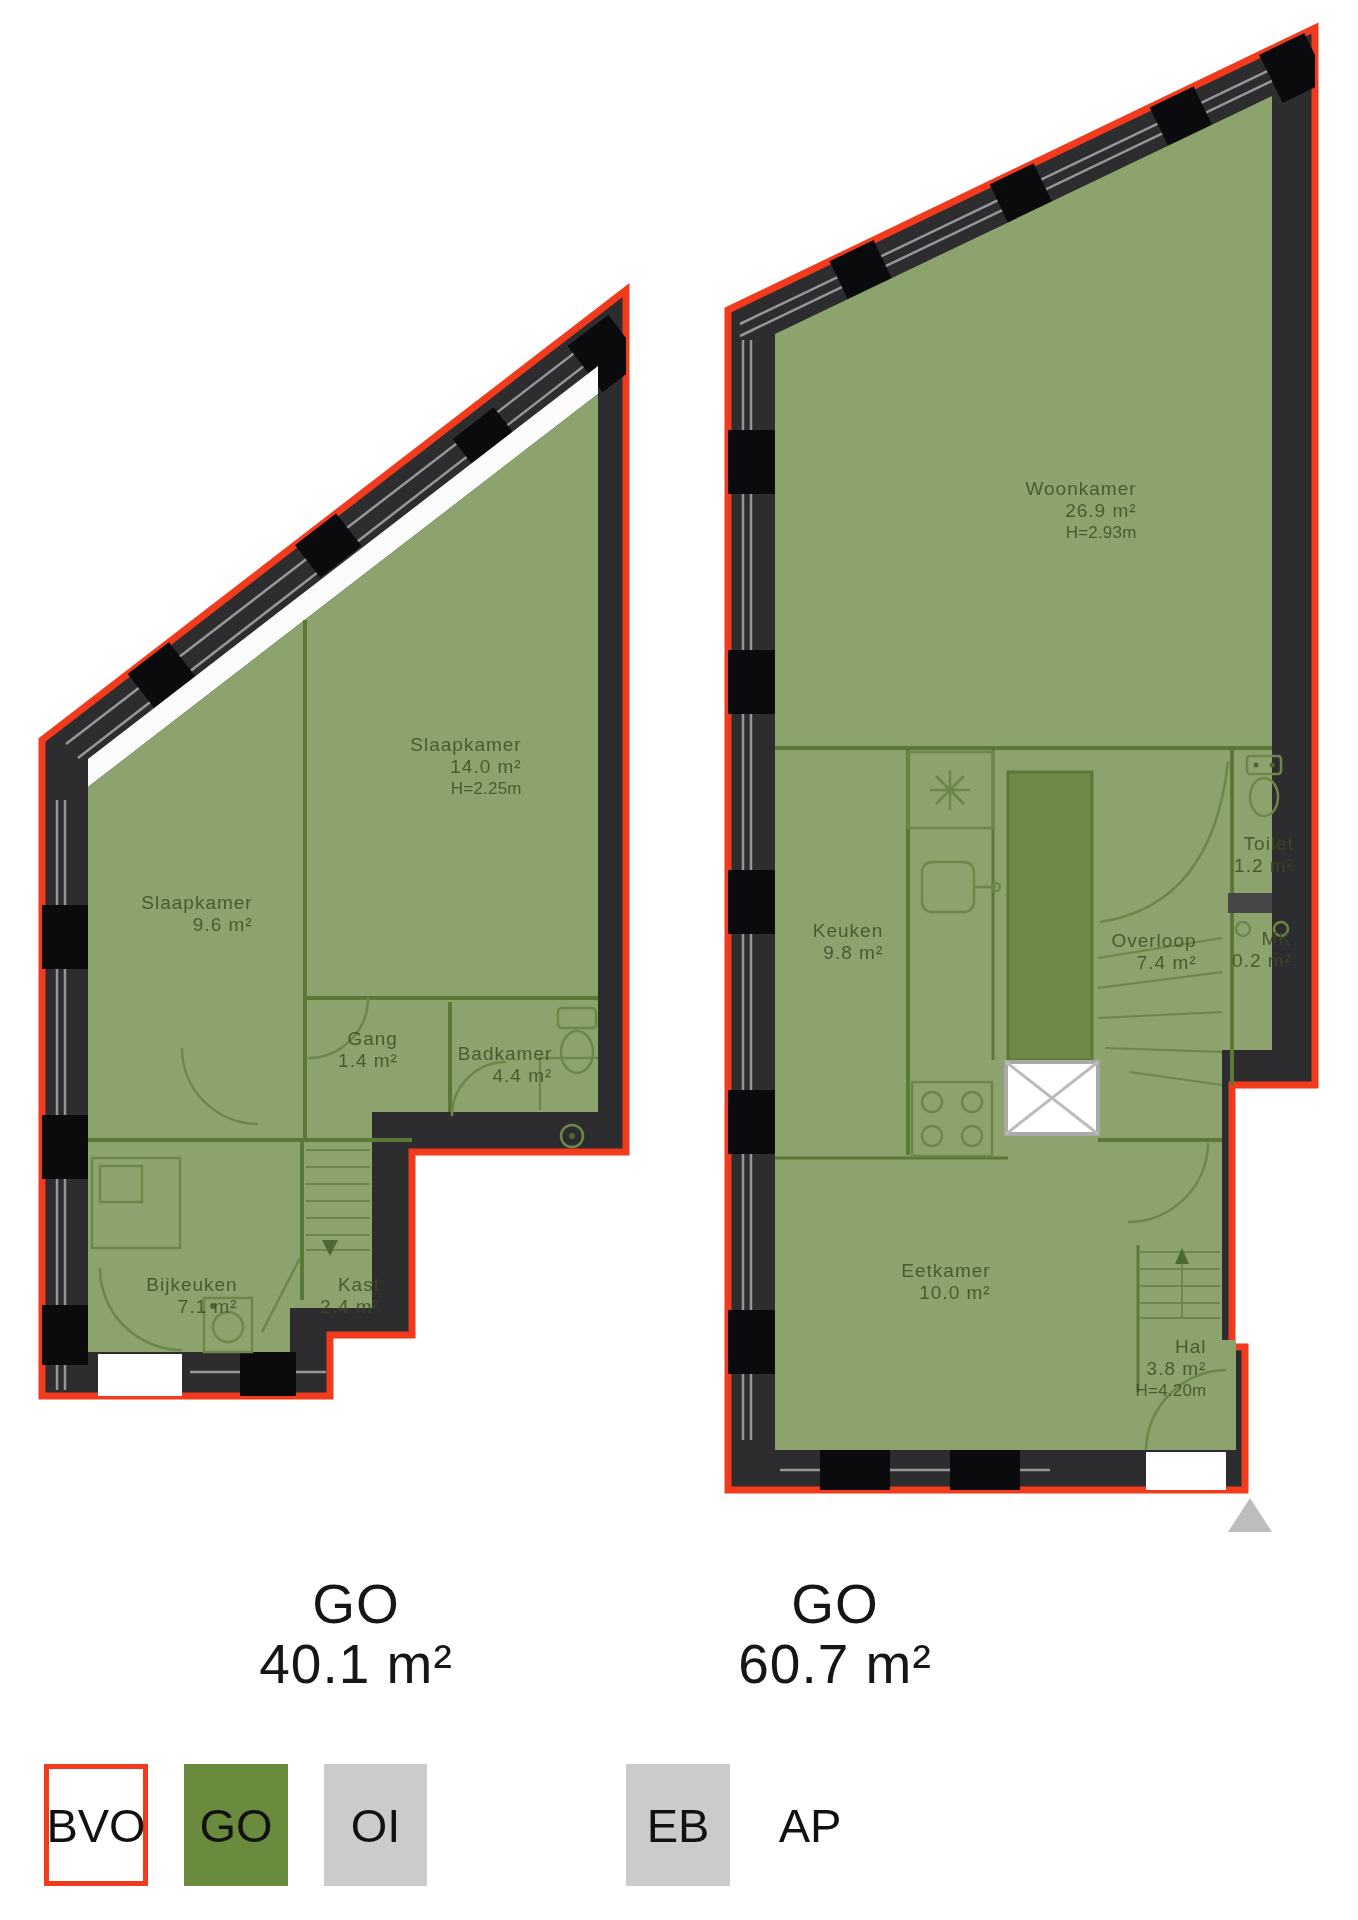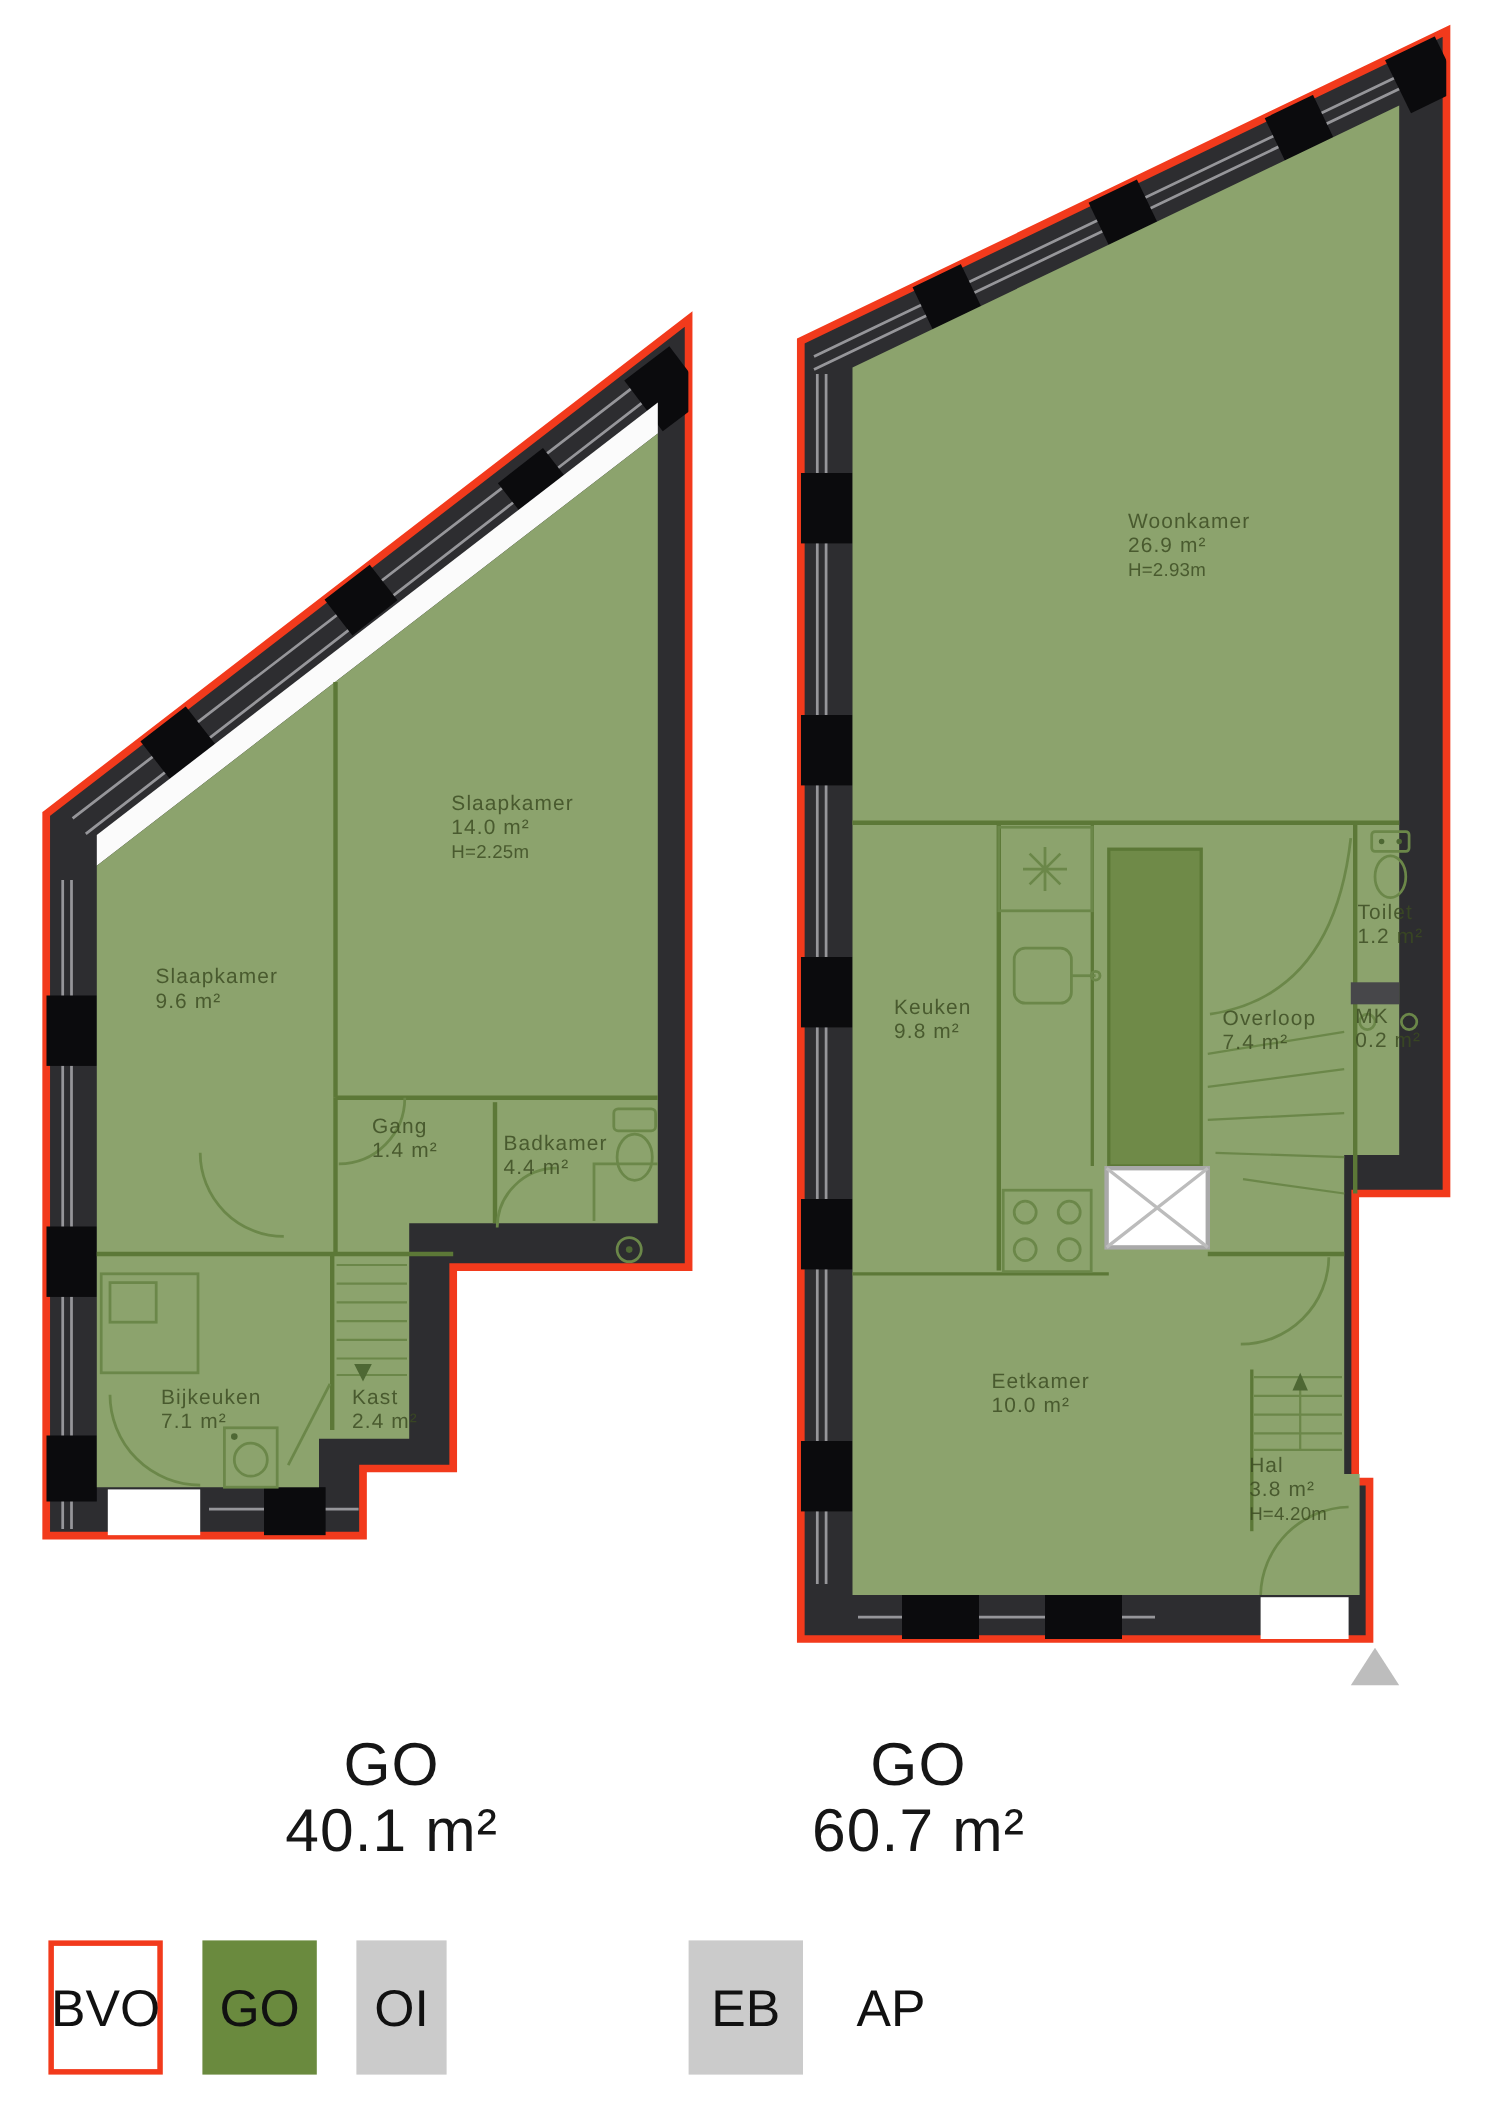--- a/index.html
+++ b/index.html
@@ -19,22 +19,22 @@
   .iw2{stroke:#5c7837;stroke-width:3;fill:none;}
   .dt{stroke:#6b8749;stroke-width:2.5;fill:none;}
   .tread{stroke:#6b8749;stroke-width:2;fill:none;}
   .void{fill:#6f8a48;stroke:#5c7837;stroke-width:3;}
   .xbox{fill:#ffffff;stroke:#a9a9a9;stroke-width:4;}
   .xline{stroke:#bcbcbc;stroke-width:3;fill:none;}
   .darkwall{fill:#47474a;}
   .arrow{fill:#4e6834;}
   .northtri{fill:#bdbdbd;}
   
-  .room-label{position:absolute;transform:translateX(-50%);text-align:left;
-              color:rgba(58,74,33,0.82);white-space:nowrap;}
+  .room-label{position:absolute;transform:translateX(-50%);text-align:right;
+              color:rgba(58,74,33,0.82);white-space:nowrap;margin-top:14px;}
   .room-label .nm,.room-label .ar{font-size:19px;line-height:22px;letter-spacing:1px;}
   .room-label .ht{font-size:17px;line-height:21px;letter-spacing:0.2px;}
   
   .go-total{position:absolute;transform:translateX(-50%);text-align:center;color:#161616;}
   .go-total .gl,.go-total .ga{font-size:55px;line-height:60px;letter-spacing:1px;}
   
   .lg-item{position:absolute;top:1764px;height:122px;display:flex;align-items:center;
            justify-content:center;font-size:47px;color:#111111;box-sizing:border-box;text-align:center;}
   .lg-outline-red{background:#ffffff;border:5px solid #f23a1c;}
   .lg-green{background:#6a8a3e;}
@@ -260,21 +260,21 @@
     <div class="gl">GO</div>
     <div class="ga">60.7 m²</div>
   </div>
 
   <div class="lg-item lg-outline-red" style="left:44px;width:104px">
     <span>BVO</span>
   </div>
   <div class="lg-item lg-green" style="left:184px;width:104px">
     <span>GO</span>
   </div>
-  <div class="lg-item lg-gray" style="left:324px;width:82px">
+  <div class="lg-item lg-gray" style="left:324px;width:103px">
     <span>OI</span>
   </div>
   <div class="lg-item lg-gray" style="left:626px;width:104px">
     <span>EB</span>
   </div>
   <div class="lg-item lg-none" style="left:752px;width:116px">
     <span>AP</span>
   </div>
 
 </div>

